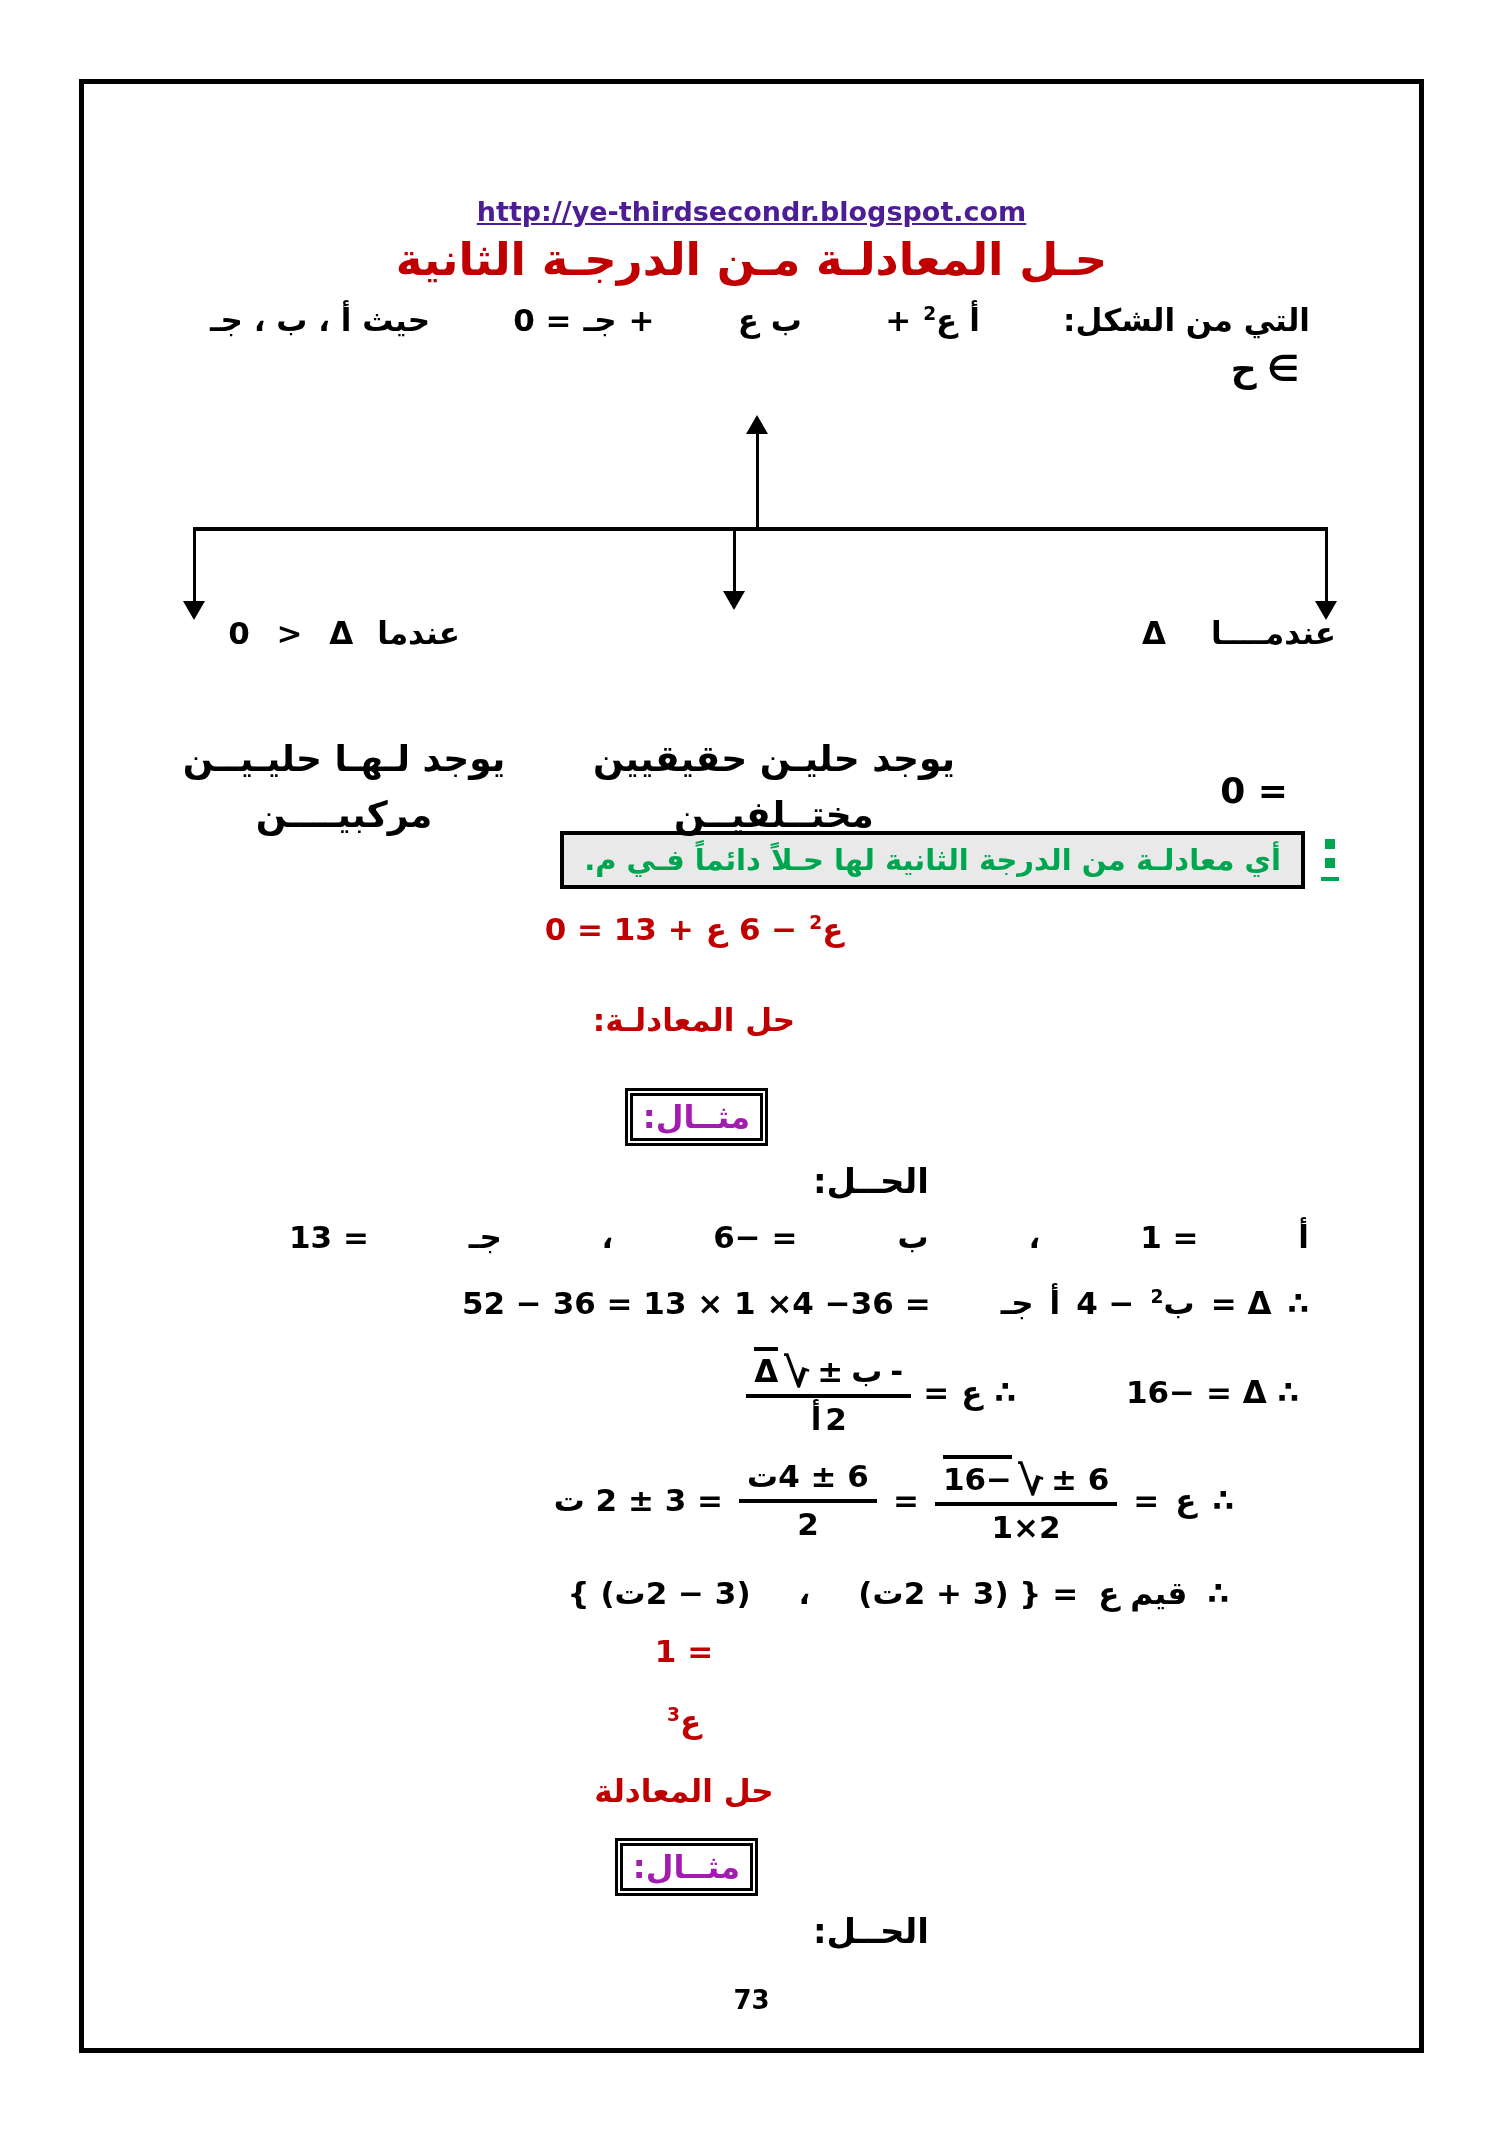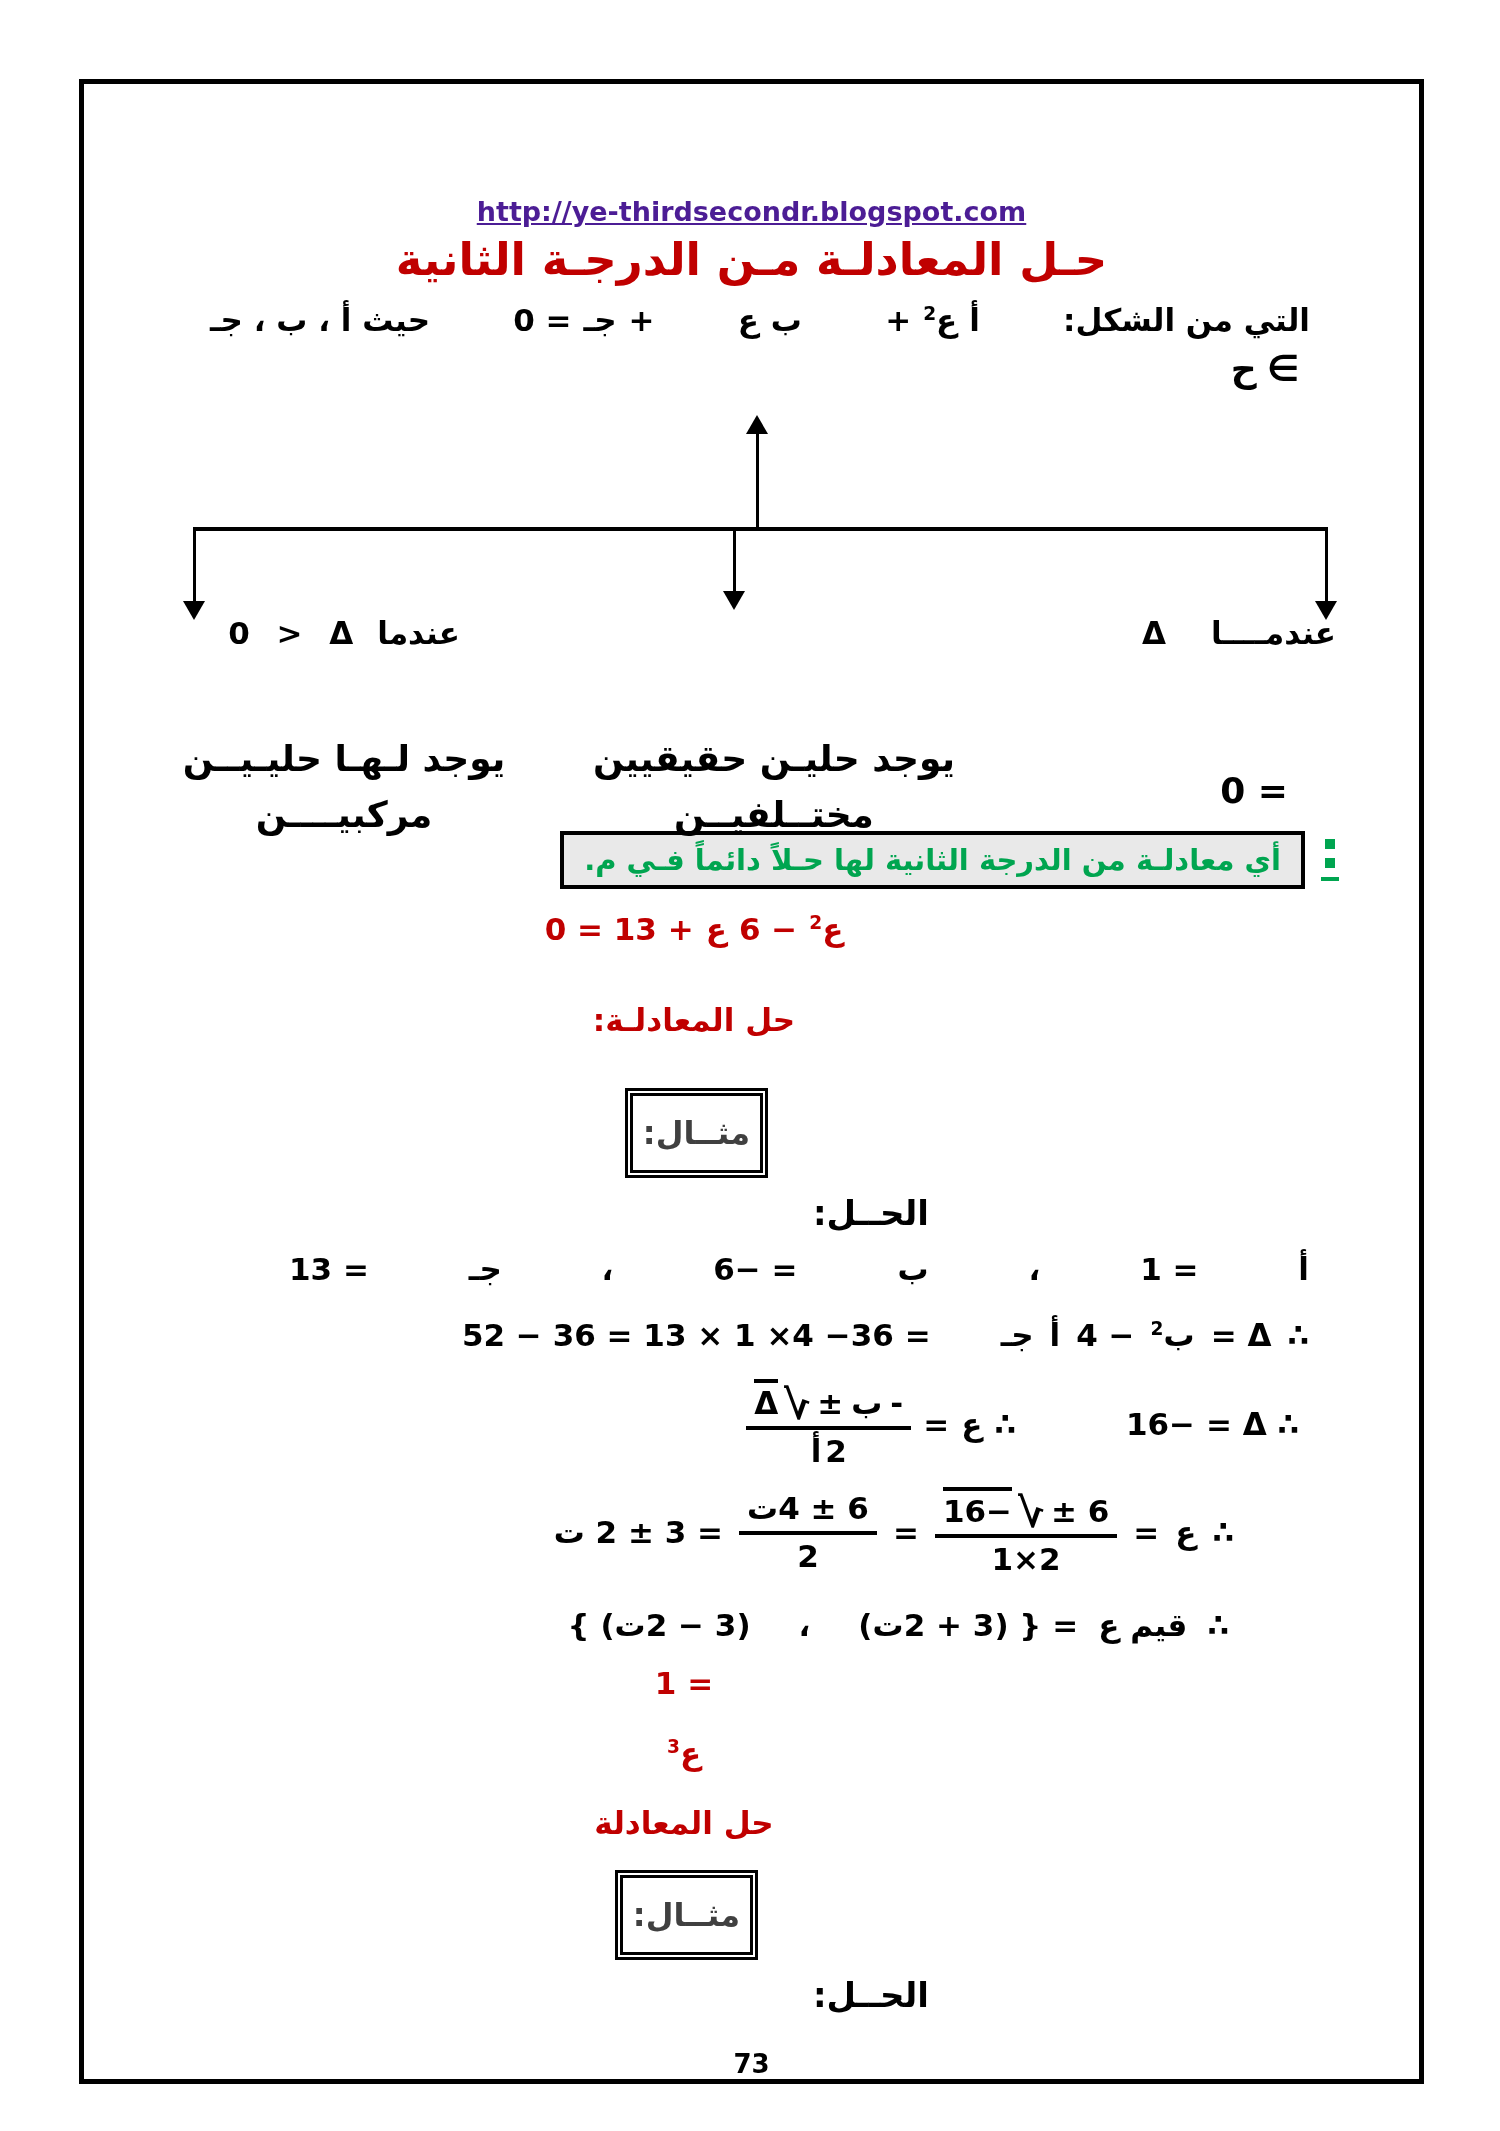--- a/index.html
+++ b/index.html
@@ -43,21 +43,21 @@
   
   .note-row{display:flex;justify-content:flex-end;align-items:center;gap:16px;
     margin:16px 80px 0 0;}
   .note-box{border:4px solid #000;background:#E9E9E9;color:#00A550;
     font-size:29px;padding:8px 20px;}
   .note-mark{display:flex;flex-direction:column;align-items:center;gap:9px;}
   .note-sq{width:10px;height:10px;background:#00A550;}
   .note-bar{width:18px;height:4px;background:#00A550;}
   
   .mithal-box{border:3px solid #000;box-shadow:0 0 0 2px #fff,0 0 0 5px #000;
-    padding:18px 10px;color:#404040;font-size:32px;margin-left:5px;}
+    padding:2px 10px;color:#a21caf;font-size:32px;margin-left:5px;}
   .ex-row{display:flex;justify-content:flex-end;align-items:center;
     font-size:31px;margin-top:22px;flex-direction:column;}
   .ex1{gap:55px;margin-right:115px;}
   .ex2{gap:34px;margin-right:135px;}
   .red{color:#C00000;}
   .sol-row{display:flex;justify-content:flex-end;font-size:34px;margin:20px 490px 0 0;}
   .coeff-line{justify-content:space-between;margin:18px 110px 0 205px;}
   .delta-line{justify-content:flex-end;gap:16px;margin:30px 110px 0 0;}
   .gap-big{margin-left:54px;}
   .row5{justify-content:flex-end;gap:110px;margin:26px 120px 0 0;align-items:center;}

